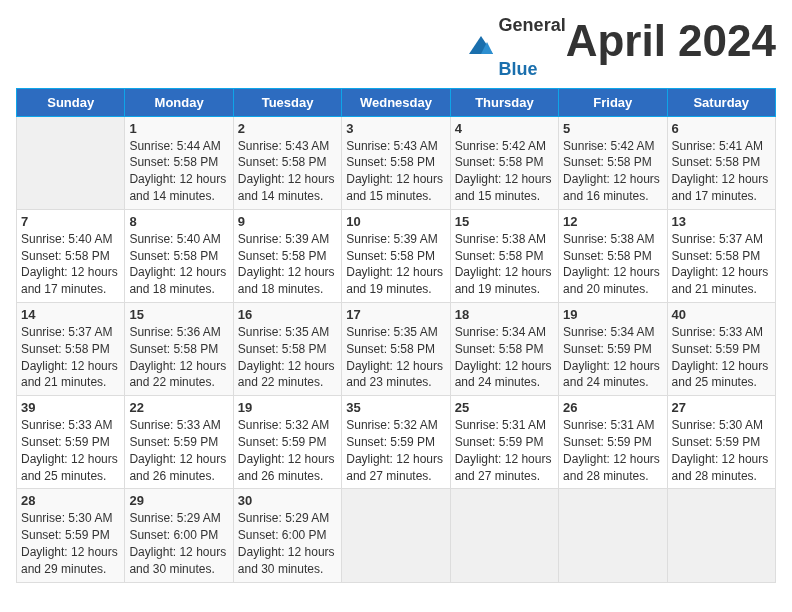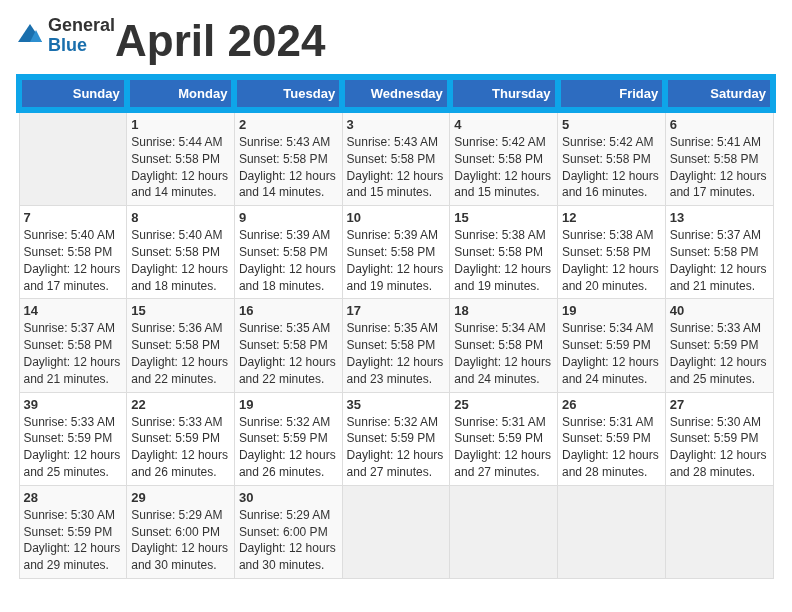--- a/index.html
+++ b/index.html
@@ -5,21 +5,21 @@
     * { box-sizing: border-box; margin: 0; padding: 0; }
     body {
       font-family: Arial, sans-serif;
       background: #fff;
       width: 792px;
       min-height: 612px;
       padding: 16px;
     }
     .header {
       display: flex;
-      justify-content: flex-start;
+      justify-content: flex-end;
       align-items: flex-start;
       margin-bottom: 8px;
     }
     .logo {
       display: flex;
       align-items: center;
     }
     .logo-text {
       display: flex;
       flex-direction: column;
@@ -27,20 +27,21 @@
     }
     .logo-general {
       font-size: 18px;
       font-weight: bold;
       color: #333;
     }
     .logo-blue {
       font-size: 18px;
       font-weight: bold;
       color: #1a6fad;
+      margin-top: 24px;
     }
     .logo-icon {
       width: 28px;
       height: 28px;
       margin-right: 4px;
     }
     .title-block {
       text-align: right;
     }
     .month-title {
@@ -56,24 +57,24 @@
       width: 100%;
       border-collapse: collapse;
       font-size: 11px;
     }
     thead tr {
       background-color: #2d6cc0;
       color: #fff;
     }
     thead th {
       padding: 6px 4px;
-      text-align: right;
+      text-align: center;
       font-size: 13px;
       font-weight: bold;
-      border: 6px solid #0ea5e9;
+      border: 1px solid #0ea5e9;
     }
     tbody tr {
       border-bottom: 1px solid #ddd;
     }
     tbody td {
       padding: 4px 4px;
       vertical-align: top;
       border: 1px solid #ddd;
       min-height: 80px;
       background: #fff;

